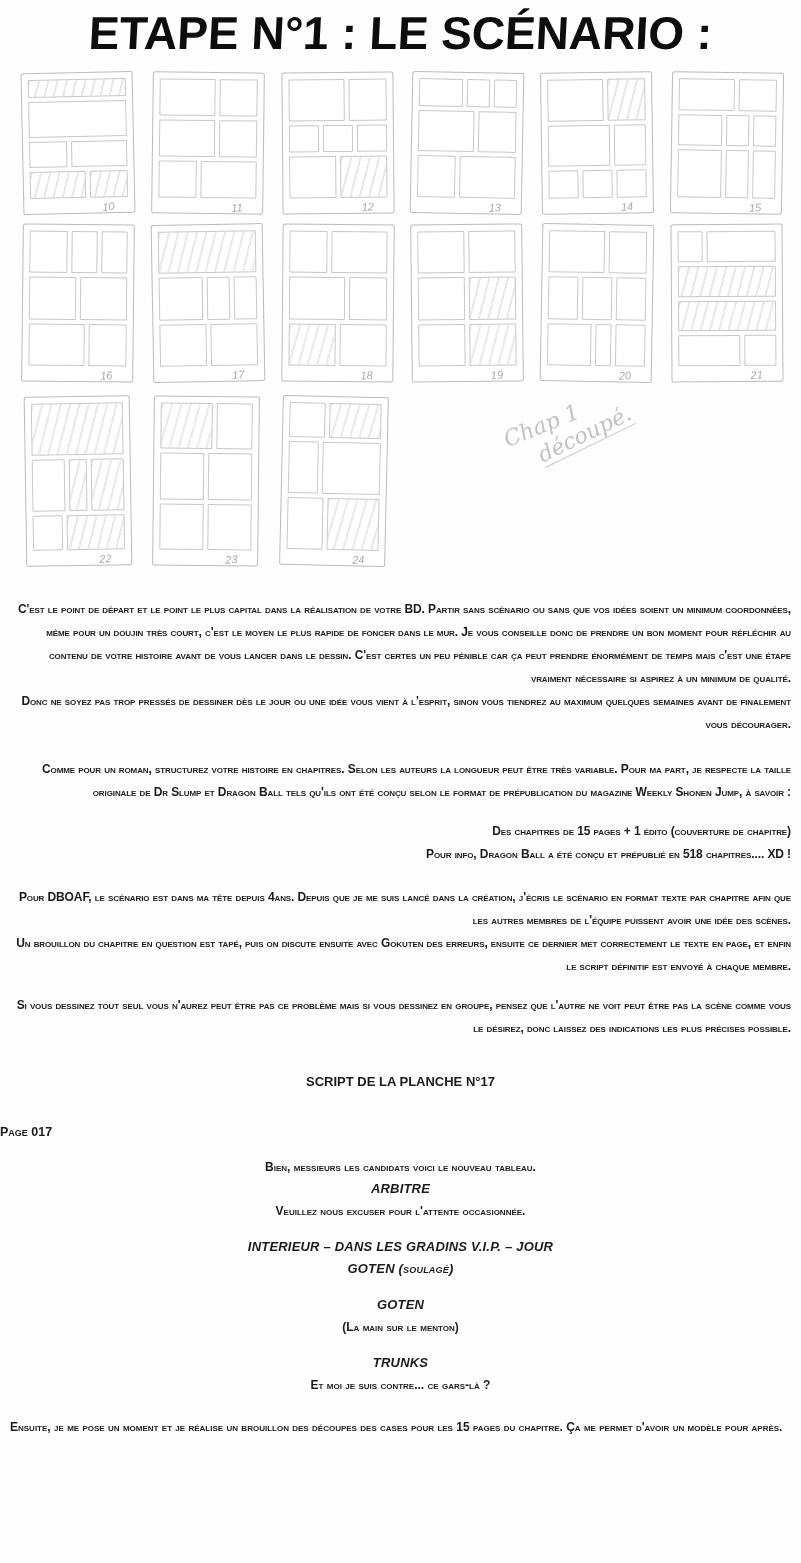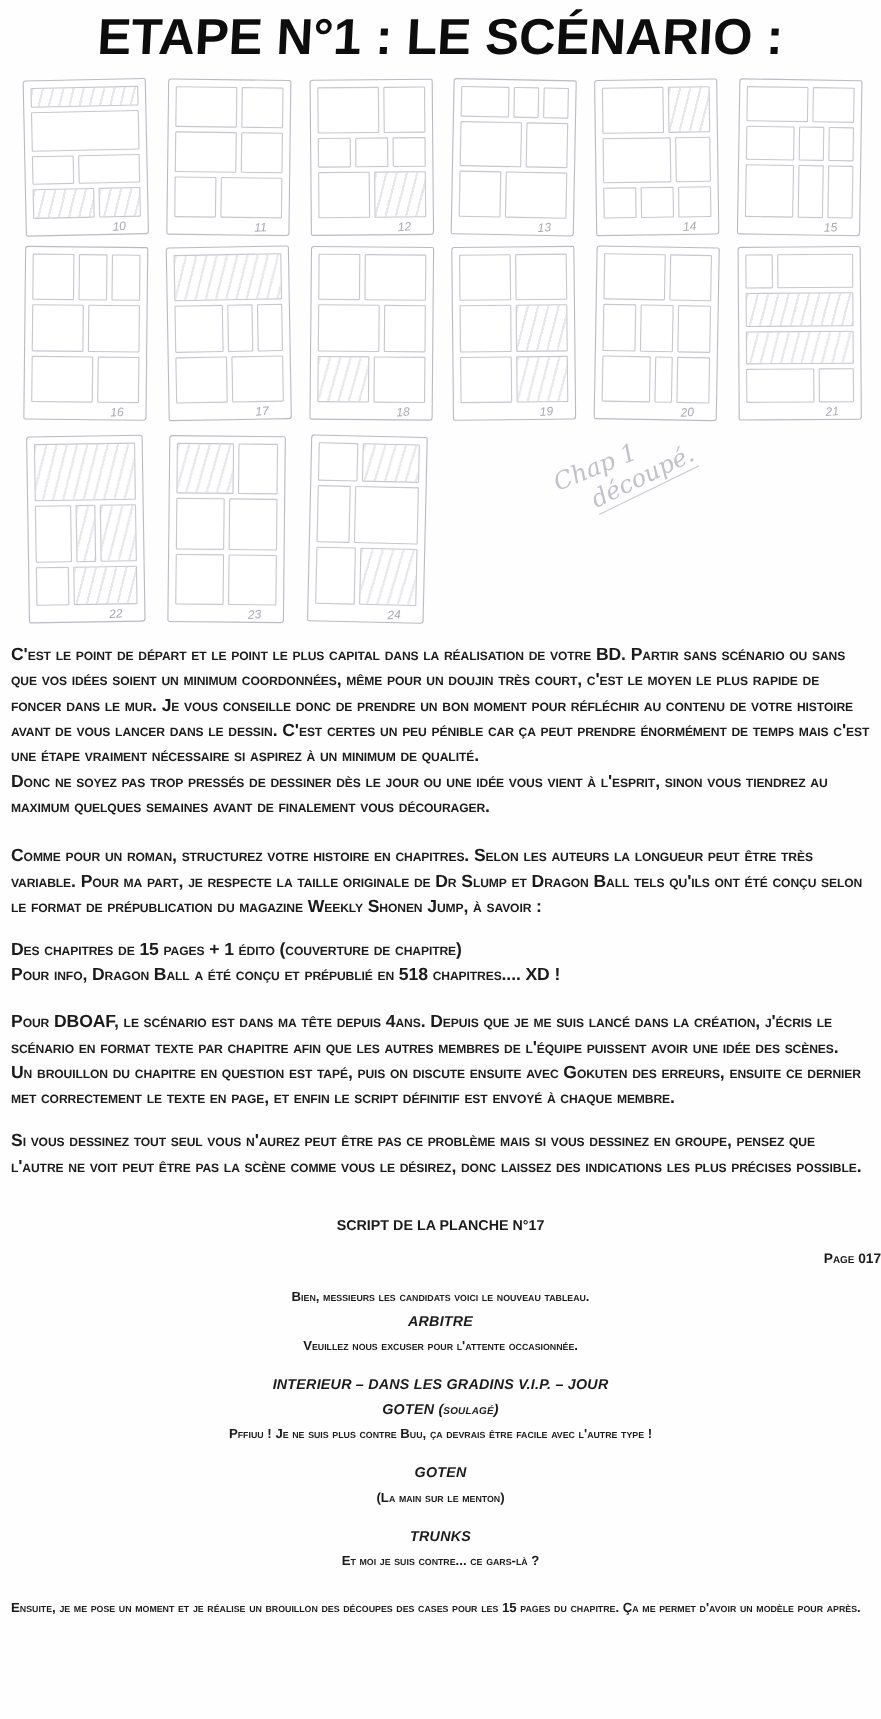--- a/index.html
+++ b/index.html
@@ -43,28 +43,28 @@
   }
   .hand-note{
     position:absolute;left:505px;top:332px;transform:rotate(-22deg);
     color:#c0c1c9;font-family:"DejaVu Serif",serif;font-style:italic;
     font-variant:normal;font-weight:normal;line-height:1.1;
   }
   .hand-note .l1{font-size:22px;}
   .hand-note .l2{font-size:22px;margin-left:26px;border-bottom:1px solid #c9cad1;transform:rotate(-4deg);}
 
   
-  .body-text{margin:12px 10px 0 10px;font-size:16px;line-height:23px;letter-spacing:-0.1px;}
+  .body-text{margin:26px 10px 0 10px;font-size:12px;line-height:23px;letter-spacing:-0.1px;text-align:right;}
   .para{margin:0 0 22px 0;white-space:pre-line;}
   .para:nth-child(2){margin-bottom:16px;}
   .para:nth-child(3){margin-bottom:20px;}
   .para:nth-child(4){margin-bottom:16px;}
 
   .script-label{margin:30px 10px 0 10px;font-size:13px;line-height:23px;text-align:center;}
-  .page-label{margin:8px 0 0 0;text-align:right;font-size:12.5px;line-height:23px;}
+  .page-label{margin:28px 0 0 0;text-align:left;font-size:12.5px;line-height:23px;}
 
   .script-lines{margin-top:12px;text-align:center;font-size:12px;line-height:22px;}
   .s-block{margin-bottom:14px;}
   .s-line.h{font-style:italic;font-size:13px;letter-spacing:.2px;}
   .s-line.d{font-size:12px;}
 
   .closing{margin:20px 10px 0 10px;font-size:12px;line-height:23px;white-space:pre-line;}
 </style>
 </head>
 <body>
@@ -370,21 +370,20 @@
 
   <div class="script-lines" id="script-lines">
       <div class="s-block">
         <div class="s-line d">Bien, messieurs les candidats voici le nouveau tableau.</div>
         <div class="s-line h">ARBITRE</div>
         <div class="s-line d">Veuillez nous excuser pour l'attente occasionnée.</div>
       </div>
       <div class="s-block">
         <div class="s-line h">INTERIEUR – DANS LES GRADINS V.I.P. – JOUR</div>
         <div class="s-line h">GOTEN (soulagé)</div>
-        <div class="s-line d">Pffiuu ! Je ne suis plus contre Buu, ça devrais être facile avec l'autre type !</div>
       </div>
       <div class="s-block">
         <div class="s-line h">GOTEN</div>
         <div class="s-line d">(La main sur le menton)</div>
       </div>
       <div class="s-block">
         <div class="s-line h">TRUNKS</div>
         <div class="s-line d">Et moi je suis contre... ce gars-là ?</div>
       </div>
     </div>

